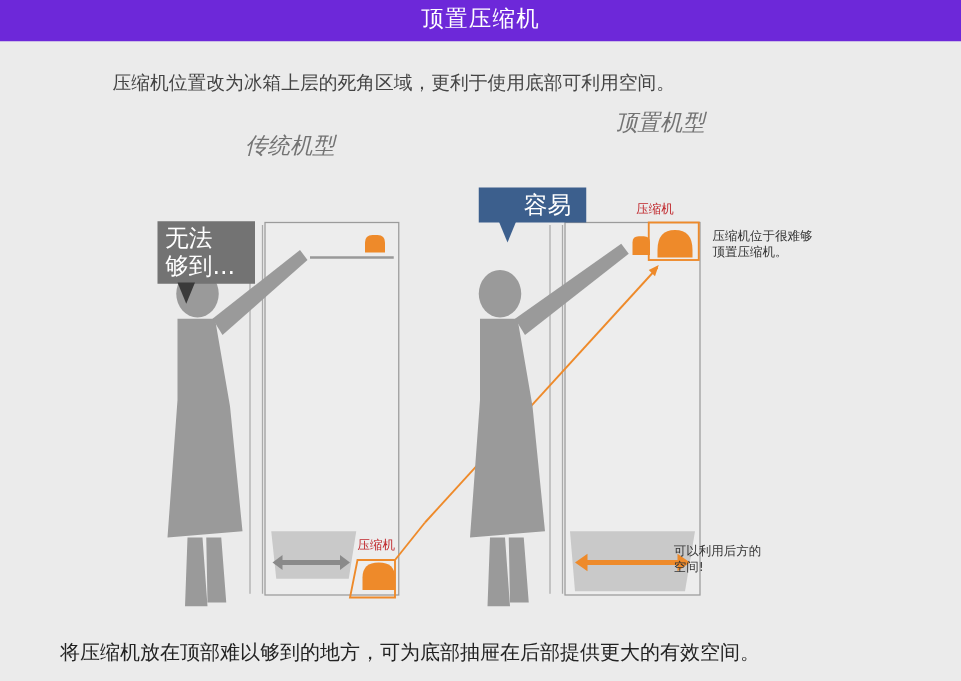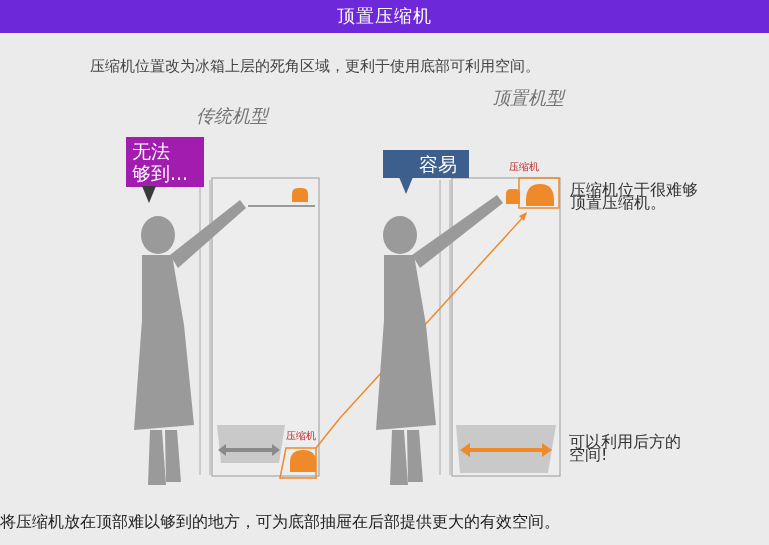--- a/index.html
+++ b/index.html
@@ -2,25 +2,25 @@
 <html><head>
 <meta charset="utf-8">
 <style>
   html,body{margin:0;padding:0;}
   body{width:769px;height:545px;background:#ebebeb;position:relative;overflow:hidden;font-family:"DejaVu Sans","Liberation Sans",sans-serif;color:#333;}
   .hdr{position:absolute;left:0;top:0;width:769px;height:33px;background:#6d28d9;color:#fff;font-size:18px;text-align:center;line-height:32px;letter-spacing:1px;}
   .sub{position:absolute;left:0;top:57px;width:630px;text-align:center;font-size:15px;color:#444;}
   .col-title{position:absolute;font-size:18px;color:#737373;font-style:italic;}
   .bubble{position:absolute;color:#fff;font-size:19px;line-height:22px;padding:3px 6px;}
   .bubble:after{content:"";position:absolute;left:16px;bottom:-16px;border-left:7px solid transparent;border-right:7px solid transparent;border-top:17px solid;border-top-color:inherit;}
-  .b-dark{background:#a21caf;border-color:#3a3a3a;}
+  .b-dark{background:#737373;border-color:#3a3a3a;margin-top:40px;}
   .b-blue{background:#3c5f8d;border-color:#3c5f8d;}
   .lbl-red{position:absolute;font-size:10px;color:#c0282d;text-align:right;}
-  .note{position:absolute;font-size:16px;color:#333;line-height:13px;}
-  .foot{position:absolute;left:0;top:512px;width:656px;text-align:left;font-size:16px;color:#222;}
+  .note{position:absolute;font-size:10px;color:#333;line-height:13px;}
+  .foot{position:absolute;left:0;top:512px;width:656px;text-align:center;font-size:16px;color:#222;}
   svg{position:absolute;left:0;top:0;}
 </style>
 </head>
 <body>
 
 <div class="hdr"><span>顶置压缩机</span></div>
 <div class="sub">压缩机位置改为冰箱上层的死角区域，更利于使用底部可利用空间。</div>
 
 <svg width="769" height="545">
 
@@ -80,18 +80,18 @@
   <div>容易</div>
 </div>
 
 <div class="lbl-red" style="left:286px;top:429px;">压缩机</div>
 <div class="lbl-red" style="left:509px;top:160px;">压缩机</div>
 
 <div class="note" style="left:570px;top:183px;">
   <div>压缩机位于很难够</div>
   <div>顶置压缩机。</div>
 </div>
-<div class="note" style="left:569px;top:435px;">
+<div class="note" style="left:539px;top:435px;">
   <div>可以利用后方的</div>
   <div>空间!</div>
 </div>
 
 <div class="foot">将压缩机放在顶部难以够到的地方，可为底部抽屉在后部提供更大的有效空间。</div>
 
 </body></html>

